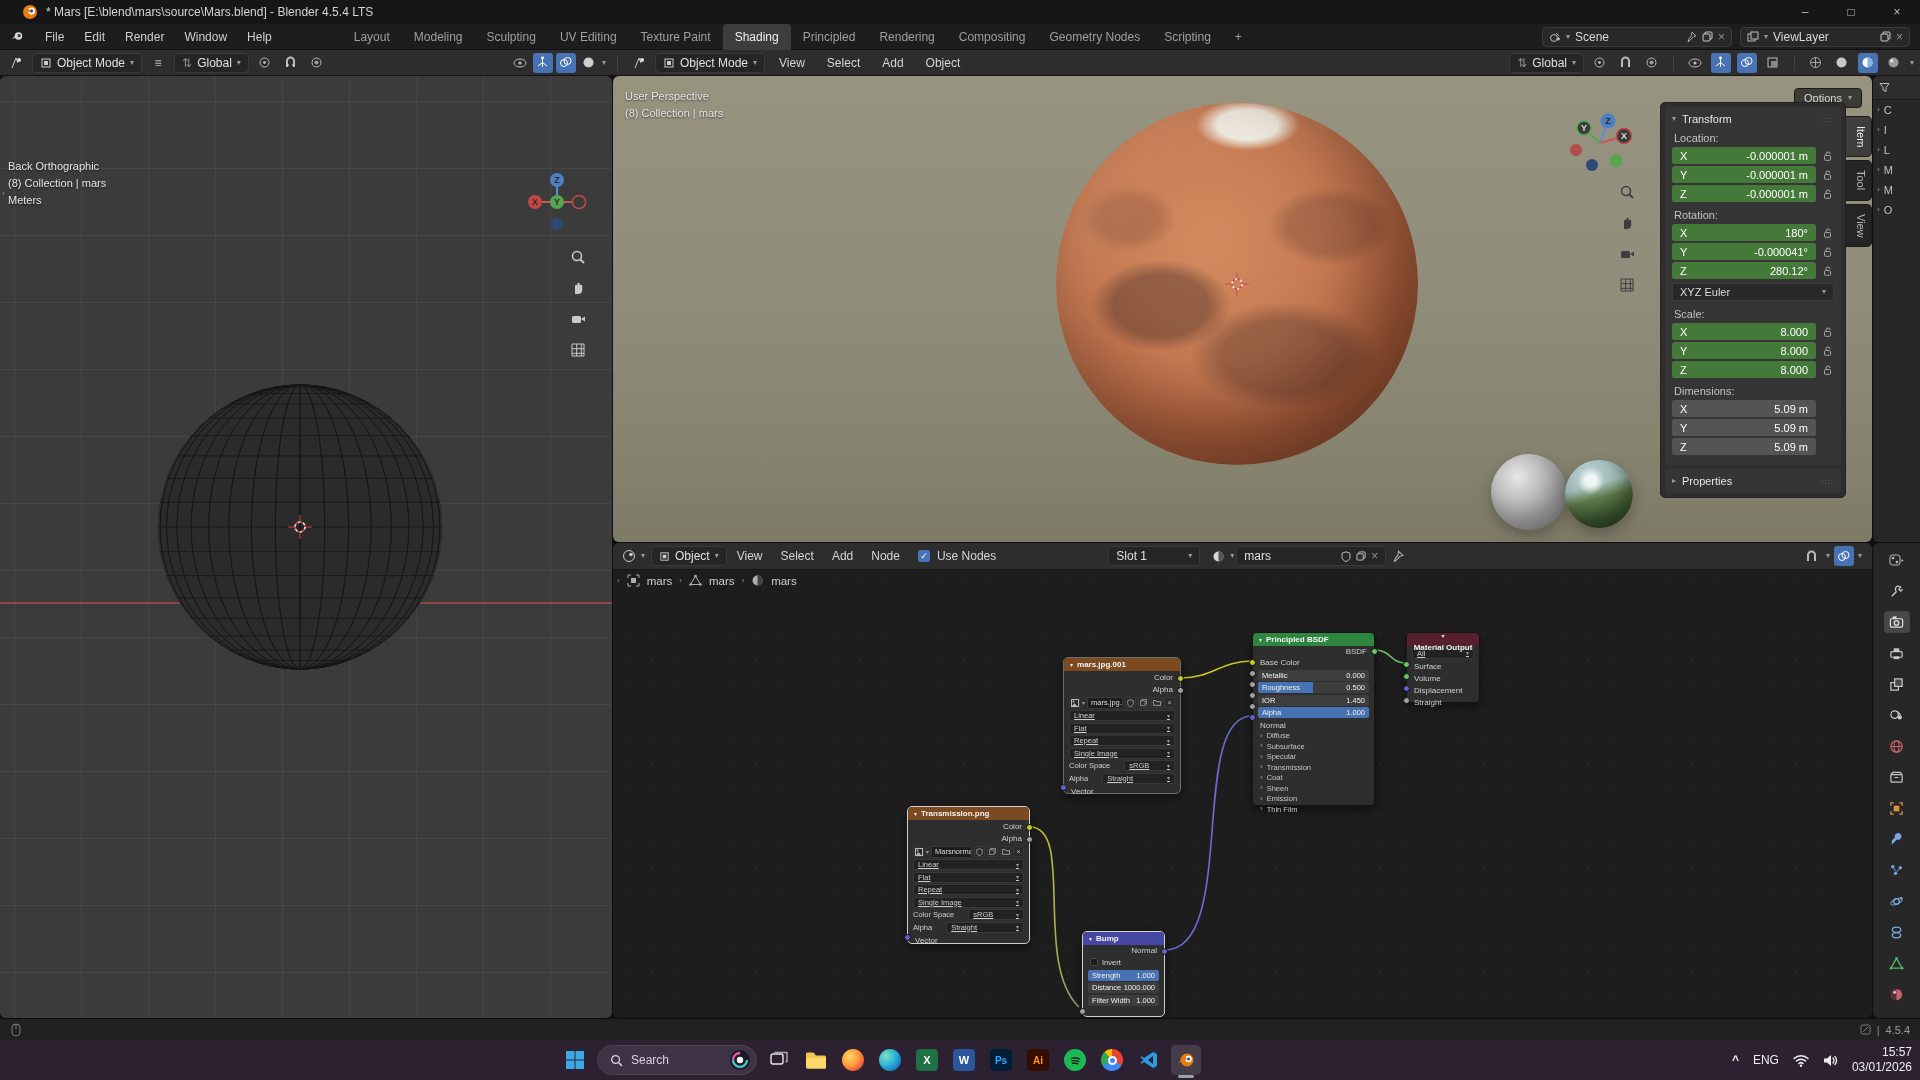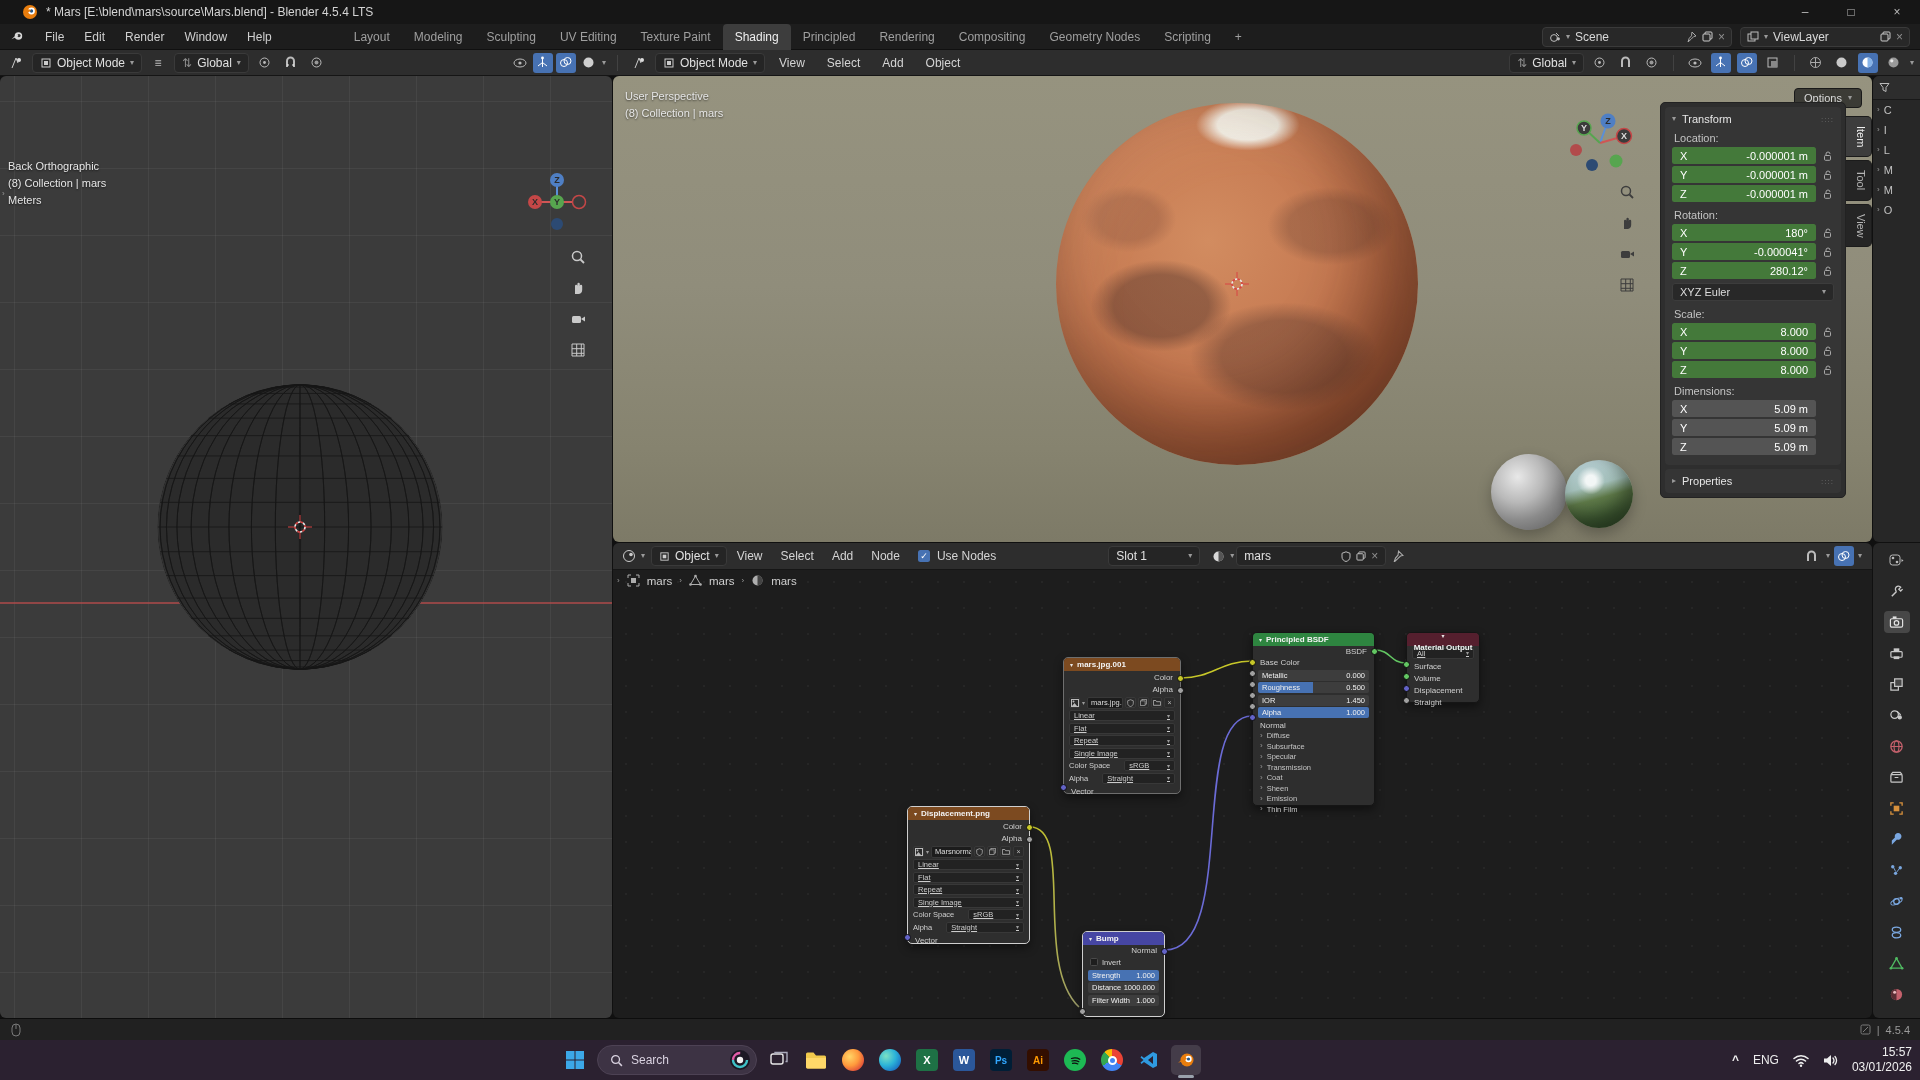--- a/index.html
+++ b/index.html
@@ -992,21 +992,21 @@
             </div>
           <span class="dot" style="left:-4px;top:28px;background:#63c763"></span>
           <span class="dot" style="left:-4px;top:40px;background:#63c763"></span>
           <span class="dot" style="left:-4px;top:52px;background:#6363c7"></span>
           <span class="dot" style="left:-4px;top:64px;background:#a1a1a1"></span>
         </div>
 
         <div class="node" style="left:294px;top:263px;width:123px;height:138px;border:1px solid #cfcfcf;">
           <div class="nhead" style="background:#7c4a20;">
               <span class="chev">▾</span>
-              <span>Displacement.png</span>
+              <span>Transmission.png</span>
             </div>
           <div class="nrow out">
               <span>Color</span>
             </div>
           <div class="nrow out">
               <span>Alpha</span>
             </div>
           <div class="imgfield">
             <span class="mico">
                 <svg width="8" height="8" viewBox="0 0 8 8">

